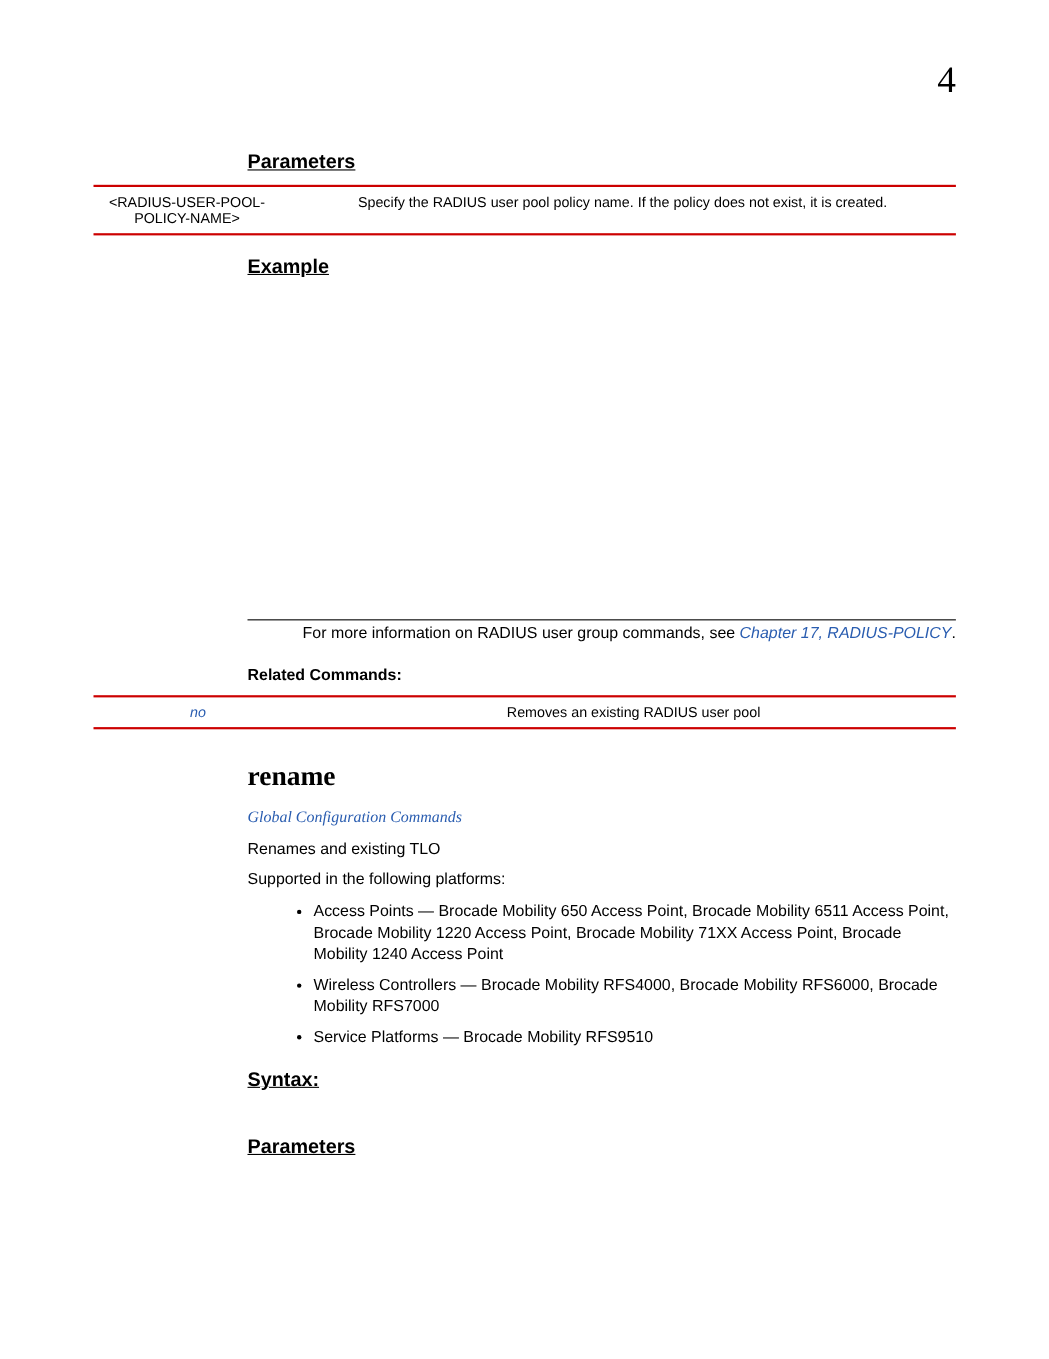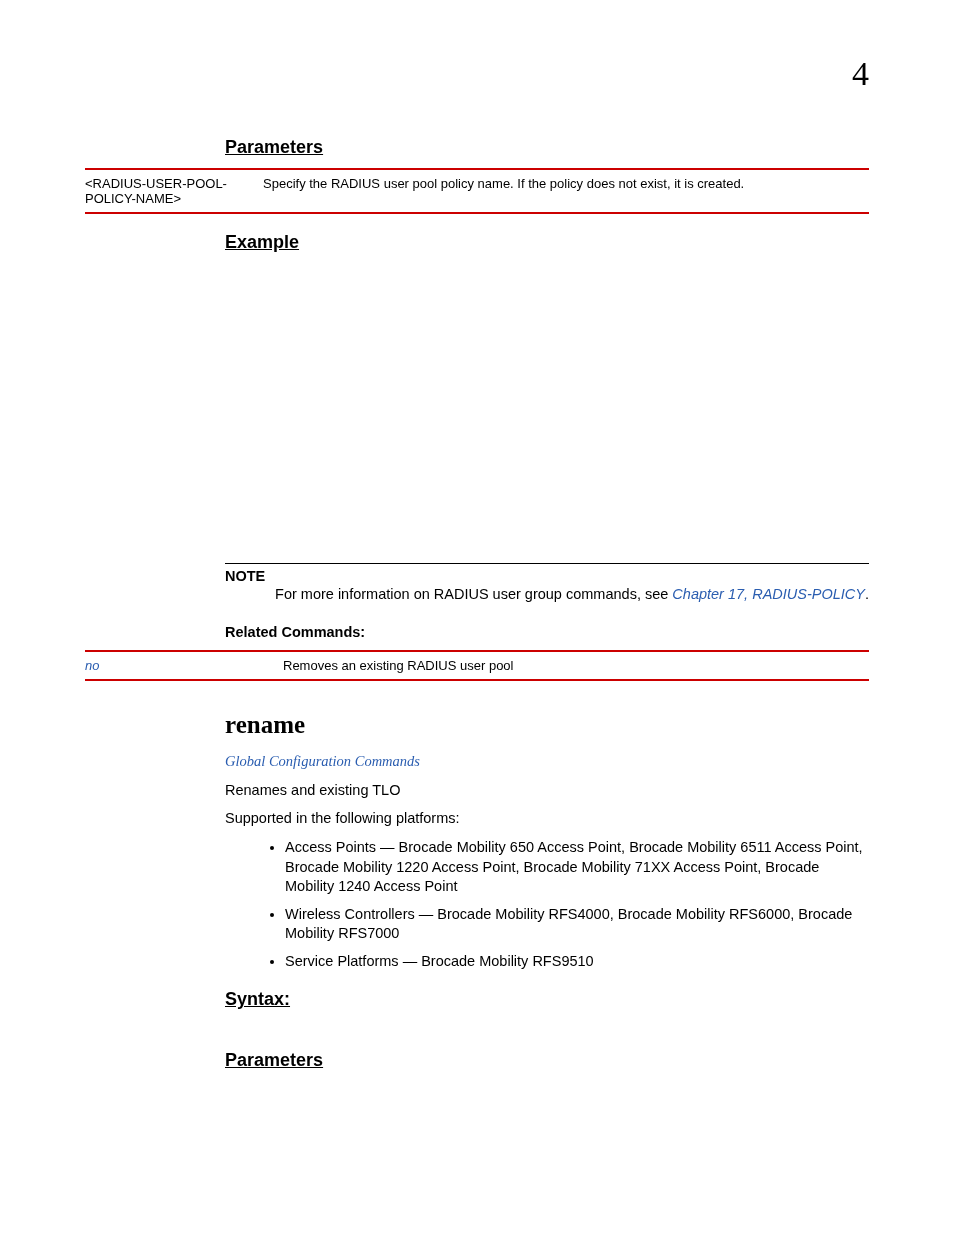--- a/index.html
+++ b/index.html
@@ -33,20 +33,21 @@
     font-weight: bold;
     font-size: 18px;
     margin-bottom: 10px;
     text-decoration: underline;
   }
   .param-table {
     margin-left: -140px;
     margin-right: 0;
     margin-top: 10px;
     margin-bottom: 18px;
+    text-align: center;
   }
   .param-table .rule-red {
     border-top: 2px solid #c00;
     height: 0;
   }
   .param-row {
     display: flex;
     padding: 6px 0;
     font-size: 13px;
   }
@@ -130,21 +131,20 @@
         <div class="param-desc">Specify the RADIUS user pool policy name. If the policy does not exist, it is created.</div>
       </div>
       <div class="rule-red"></div>
     </div>
 
     <div class="section-heading-bold">Example</div>
 
     <div class="gap-large"></div>
 
     <div class="note-rule"></div>
-    <div class="note-label">NOTE</div>
     <div class="note-body">
       <span>For more information on RADIUS user group commands, see </span><span class="link-blue">Chapter 17, RADIUS-POLICY</span><span>.</span>
     </div>
 
     <div class="related-heading">Related Commands:</div>
 
     <div class="param-table">
       <div class="rule-red"></div>
       <div class="param-row">
         <div class="param-key link-blue" style="width:190px;">no</div>

